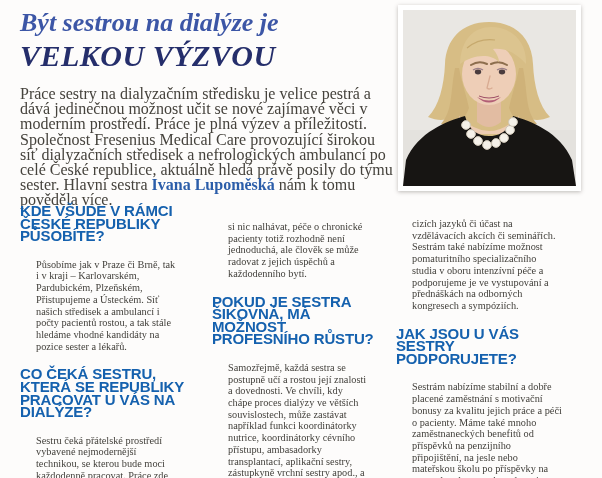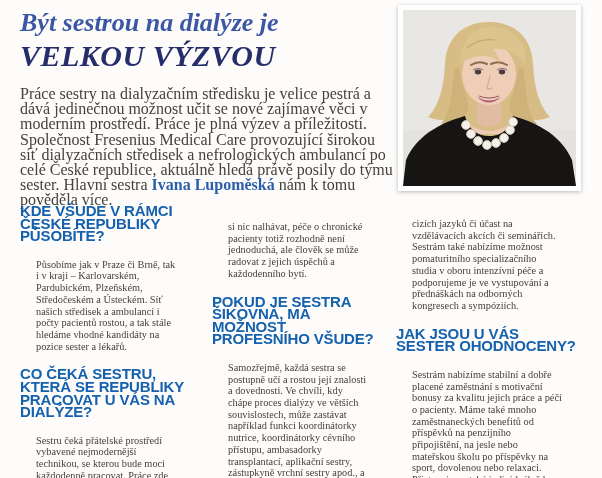--- a/index.html
+++ b/index.html
@@ -128,31 +128,31 @@
         <circle cx="93" cy="133" r="4.4"></circle>
         <circle cx="101" cy="128" r="4.4"></circle>
         <circle cx="107" cy="120" r="4.4"></circle>
         <circle cx="110" cy="112" r="4.4"></circle>
       </g>
     </svg>
   </figure>
 
   <section class="col col-1">
     <h3 class="heading first">KDE VŠUDE V RÁMCI ČESKÉ REPUBLIKY PŮSOBÍTE?</h3>
-    <p class="para">Působíme jak v Praze či Brně, tak i v kraji – Karlovarském, Pardubickém, Plzeňském, Středočeském a Ústeckém. Síť našich středisek a ambulancí i počty pacientů rostou, a tak stále hledáme vhodné kandidáty na pozice sester a lékařů.</p>
+    <p class="para">Působíme jak v Praze či Brně, tak i v kraji – Karlovarském, Pardubickém, Plzeňském, Přistupujeme a Ústeckém. Síť našich středisek a ambulancí i počty pacientů rostou, a tak stále hledáme vhodné kandidáty na pozice sester a lékařů.</p>
     <h3 class="heading">CO ČEKÁ SESTRU, KTERÁ SE REPUBLIKY PRACOVAT U VÁS NA DIALÝZE?</h3>
     <p class="para">Sestru čeká přátelské prostředí vybavené nejmodernější technikou, se kterou bude moci každodenně pracovat. Práce zde je velice samostatná a sestra po zaučení sama obsluhuje a nastavuje dialyzační přístroj pro konkrétního pacienta. Kvalita provedené dialýzy je tak plně v jejích rukou. Práci v dialyzačním středisku považuji za velmi atraktivní – jedná se jednoznačně o velkou výzvu. Nebudeme</p>
   </section>
 
   <section class="col col-2">
     <p class="para">si nic nalhávat, péče o chronické pacienty totiž rozhodně není jednoduchá, ale člověk se může radovat z jejich úspěchů a každodenního bytí.</p>
-    <h3 class="heading">POKUD JE SESTRA ŠIKOVNÁ, MÁ MOŽNOST PROFESNÍHO VŠUDE?</h3>
+    <h3 class="heading">POKUD JE SESTRA ŠIKOVNÁ, MÁ MOŽNOST PROFESNÍHO RŮSTU?</h3>
     <p class="para">Samozřejmě, každá sestra se postupně učí a rostou její znalosti a dovednosti. Ve chvíli, kdy chápe proces dialýzy ve větších souvislostech, může zastávat například funkci koordinátorky nutrice, koordinátorky cévního přístupu, ambasadorky transplantací, aplikační sestry, zástupkyně vrchní sestry apod., a tím rostou i její kompetence. Možnosti jsou skutečně široké.</p>
     <p class="para">Klademe velký důraz na osobní vzdělávání a rozvoj, ať už se jedná o výuku</p>
   </section>
 
   <section class="col col-3">
     <p class="para">cizích jazyků či účast na vzdělávacích akcích či seminářích. Sestrám také nabízíme možnost pomaturitního specializačního studia v oboru intenzívní péče a podporujeme je ve vystupování a přednáškách na odborných kongresech a sympóziích.</p>
-    <h3 class="heading">JAK JSOU U VÁS SESTER OHODNOCENY?</h3>
+    <h3 class="heading">JAK JSOU U VÁS SESTRY PODPORUJETE?</h3>
     <p class="para"><span>Sestrám nabízíme stabilní a dobře placené zaměstnání s motivační bonusy za kvalitu jejich práce a péči o pacienty. Máme také mnoho zaměstnaneckých benefitů od příspěvků na penzijního připojištění, na jesle nebo mateřskou školu po příspěvky na sport, dovolenou nebo relaxaci. Přistupujeme také individuálně k potřebám mladých rodin, a tak mají možnost pracovat třeba na zkrácený úvazek. Pro nově nastupující sestry máme připravený i náborový příspěvek.</span><span class="endmark"></span></p>
   </section>
 
 </div>
 
 </body></html>

